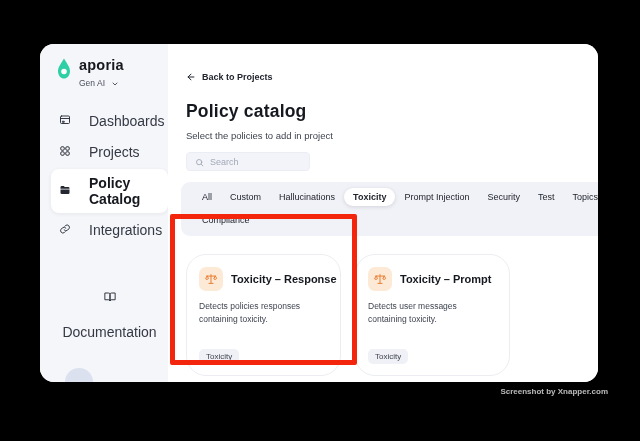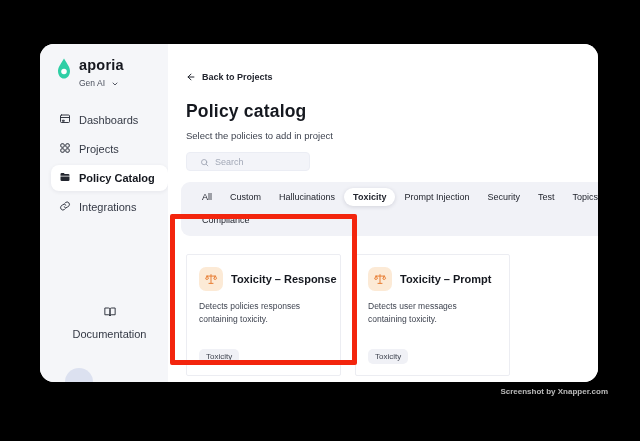--- a/index.html
+++ b/index.html
@@ -26,23 +26,23 @@
     position: relative;
     padding: 13px 0 0 11px;
   }
   .brand { display: flex; align-items: flex-start; gap: 6px; margin-bottom: 15px; padding-left: 4px; }
   .brand-text { display: flex; flex-direction: column; }
   .brand-name { font-size: 14.5px; font-weight: bold; color: #16181F; letter-spacing: .2px; }
   .brand-sub { display: flex; align-items: center; gap: 6px; margin-top: 1px; }
   .brand-workspace { font-size: 8.5px; color: #4A4F5C; }
   .nav { display: flex; flex-direction: column; gap: 3px; }
   .nav-item {
-    display: flex; align-items: center; gap: 8px;
+    display: flex; align-items: center; gap: 18px;
     padding: 6px 8px; border-radius: 8px;
-    font-size: 11px; color: #343945; cursor: pointer;
+    font-size: 14px; color: #343945; cursor: pointer;
   }
   .nav-item svg { flex: 0 0 auto; }
   .nav-item.active {
     background: #fff; font-weight: bold; color: #15181F;
     box-shadow: 0 1px 4px rgba(25,28,50,.07);
   }
   .docs-item { margin-top: auto; margin-bottom: 36px; flex-direction: column; }
   .avatar {
     position: absolute; left: 25px; bottom: -14px;
     width: 28px; height: 28px; border-radius: 50%;
@@ -52,21 +52,20 @@
   .main { flex: 1; background: #fff; position: relative; padding: 24px 0 0 18px; }
   .back-link { display: inline-flex; align-items: center; gap: 6px; margin-bottom: 15px; cursor: pointer; }
   .back-label { font-size: 9px; font-weight: bold; color: #22252E; }
   .page-title { font-size: 17.5px; font-weight: bold; color: #15181F; margin-bottom: 8px; letter-spacing: .2px; }
   .page-subtitle { font-size: 9.5px; color: #3E434F; margin-bottom: 11px; }
   .search-box {
     width: 124px; height: 19px;
     background: #F3F4F9; border: 1px solid #EBEDF4; border-radius: 4px;
     display: flex; align-items: center; gap: 6px; padding: 0 8px;
     margin-bottom: 11px;
-    justify-content: flex-end;
   }
   .search-box input {
     border: none; background: transparent; outline: none;
     font-family: "Liberation Sans", sans-serif;
     font-size: 9px; color: #333; width: 86px;
   }
   .search-box input::placeholder { color: #A3A9B7; }
   .tabs {
     margin-left: -5px;
     background: #F1F2F7; border-radius: 9px;
@@ -76,21 +75,21 @@
   .tabs-row { display: flex; align-items: center; }
   .tab {
     font-size: 9px; color: #22252E;
     padding: 4px 9px; border-radius: 12px;
     white-space: nowrap; cursor: pointer;
   }
   .tab.selected { background: #fff; font-weight: bold; box-shadow: 0 1px 4px rgba(25,30,60,.14); }
   .cards { display: flex; gap: 14px; margin-top: 18px; }
   .card {
     width: 155px; height: 122px;
-    background: #fff; border: 1px solid #ECEDF2; border-radius: 2px;
+    background: #fff; border: 1px solid #ECEDF2; border-radius: 20px;
     padding: 12px 12px 11px;
     display: flex; flex-direction: column;
     cursor: pointer;
   }
   .card-head { display: flex; align-items: center; gap: 8px; margin-bottom: 9px; }
   .card-icon {
     width: 24px; height: 24px; min-width: 24px; border-radius: 7px;
     background: #FCEAD6; display: flex; align-items: center; justify-content: center;
   }
   .card-title { font-size: 11px; font-weight: bold; color: #15181F; white-space: nowrap; }

